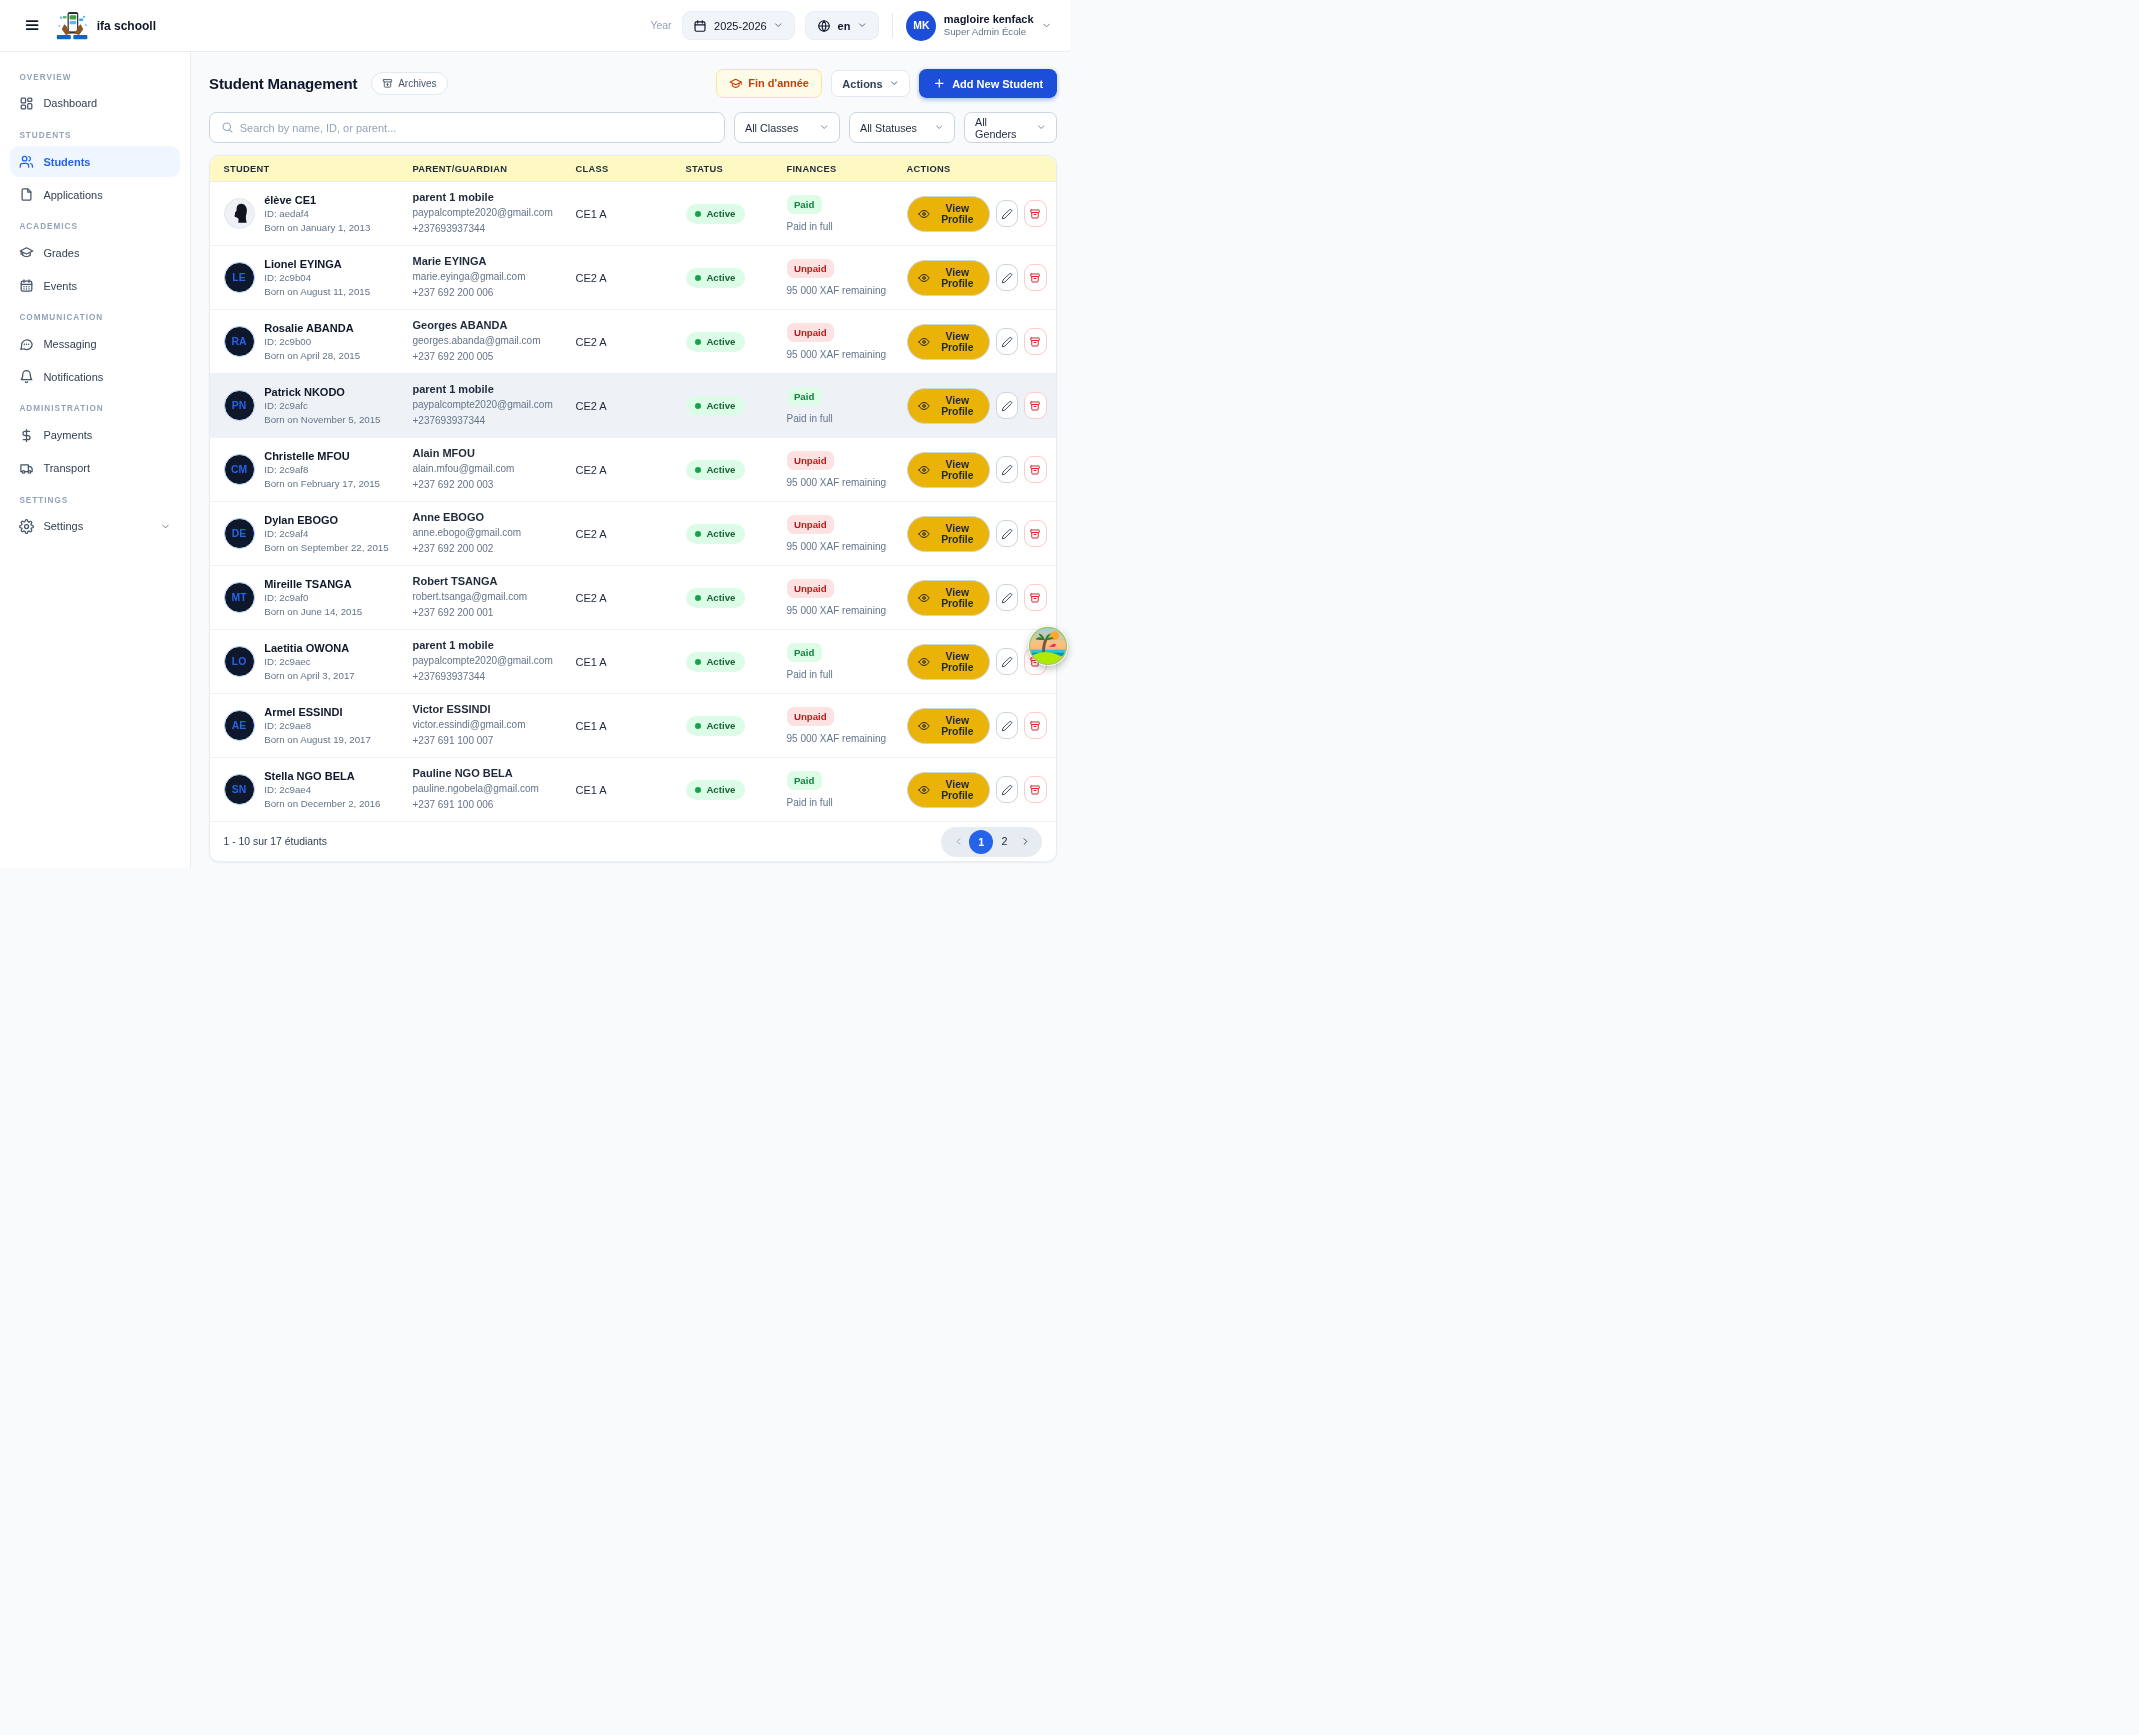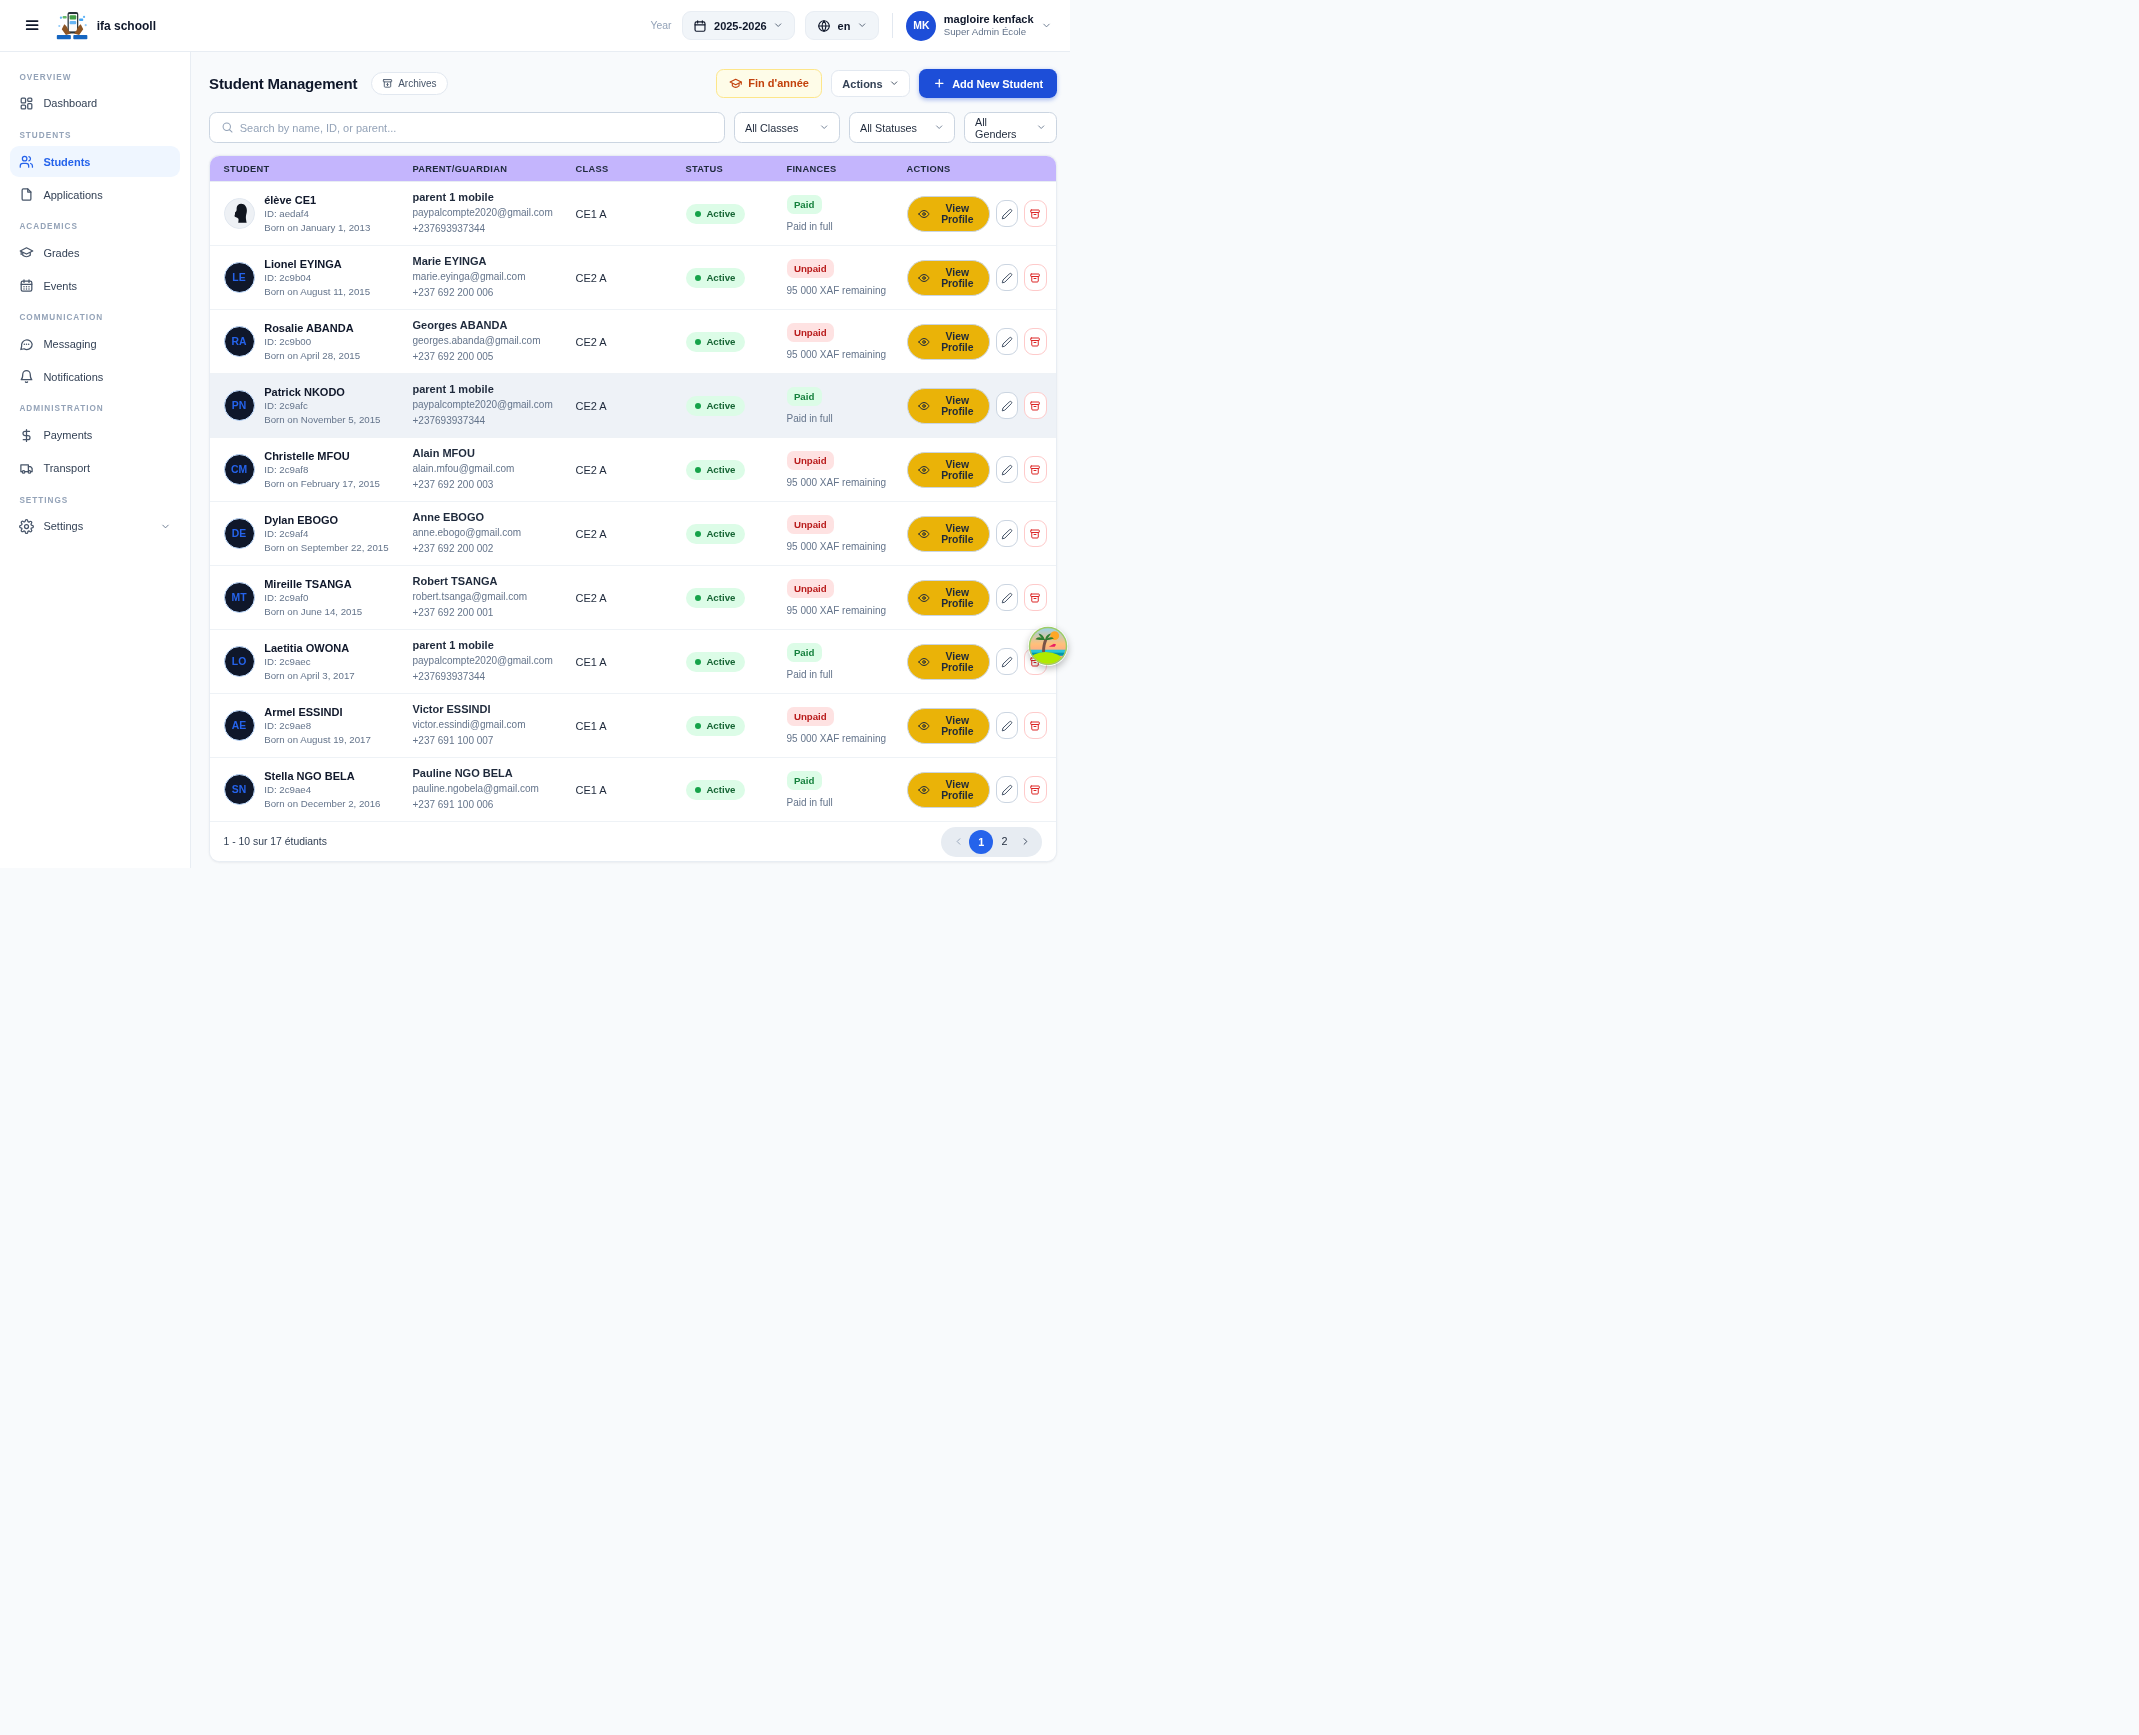--- a/index.html
+++ b/index.html
@@ -8,21 +8,21 @@
   svg { display:block; }
   .stroke-ic { fill:none; stroke:currentColor; stroke-width:2; stroke-linecap:round; stroke-linejoin:round; }
 
   
   .topbar { height:52px; background:#fff; border-bottom:0.7px solid #e8edf3; display:flex; align-items:center; padding:0 18px 0 19.3px; }
   .burger { width:25px; height:25px; display:flex; align-items:center; justify-content:center; color:#0f172a; cursor:pointer; }
   .brand { display:flex; align-items:center; gap:7.4px; margin-left:12px; }
   .brand-name { font-size:12px; font-weight:700; color:#0f172a; }
   .topbar-right { margin-left:auto; display:flex; align-items:center; gap:10.4px; }
   .year-label { color:#94a3b8; font-size:10.4px; }
-  .pill-select { display:flex; align-items:center; gap:6.7px; background:#f1f5f9; border:0.7px solid #e8edf3; border-radius:9px; padding:6.7px 10.4px; font-size:11px; font-weight:700; color:#0f172a; cursor:pointer; }
+  .pill-select { display:flex; align-items:center; gap:6.7px; background:#f1f5f9; border:0.7px solid #e8edf3; border-radius:9px; padding:6.7px 10.4px; font-size:11px; font-weight:400; color:#0f172a; cursor:pointer; }
   .pill-select .chev { color:#475569; }
   .pill-select.lang { font-weight:600; }
   .top-divider { width:0.7px; height:25px; background:#e2e8f0; margin:0 3px; }
   .userbox { display:flex; align-items:center; gap:7.4px; cursor:pointer; }
   .avatar-mk { width:30px; height:30px; border-radius:50%; background:#1d4ed8; color:#fff; font-size:10.4px; font-weight:700; display:flex; align-items:center; justify-content:center; }
   .user-name { font-size:11px; font-weight:700; color:#0f172a; line-height:13.4px; }
   .user-role { font-size:9.7px; color:#64748b; line-height:12px; }
 
   
   .shell { display:flex; height:816px; }
@@ -49,21 +49,21 @@
   .searchbox { flex:1; display:flex; align-items:center; gap:6.7px; background:#fff; border:0.7px solid #cbd5e1; border-radius:7.4px; padding:0 10.4px; height:31px; color:#94a3b8; }
   .searchbox input { border:none; outline:none; flex:1; font-size:11px; color:#0f172a; font-family:Liberation Sans, sans-serif; }
   .searchbox input::placeholder { color:#94a3b8; }
   .filter { display:flex; align-items:center; justify-content:space-between; gap:7.4px; background:#fff; border:0.7px solid #cbd5e1; border-radius:7.4px; padding:0 9px 0 10.4px; height:31px; font-size:10.8px; color:#1e293b; cursor:pointer; }
   .filter .chev { color:#64748b; }
   .filter.f1 { width:106px; } .filter.f2 { width:106px; } .filter.f3 { width:93px; }
 
   
   .card { margin-top:12px; background:#fff; border:0.7px solid #e8edf3; border-radius:10.4px; box-shadow:0 0.7px 2.2px rgba(15,23,42,.06); overflow:hidden; }
   .thead, .trow { display:grid; grid-template-columns:189px 163px 110px 101px 120px 1fr; }
-  .thead { background:#c4b5fd; border-bottom:0.7px solid #e8edf3; }
+  .thead { background:#fef9c3; border-bottom:0.7px solid #e8edf3; }
   .th { padding:7.4px 7.4px 7.4px 13.4px; font-size:9.3px; font-weight:700; letter-spacing:0.3px; color:#1e293b; display:flex; align-items:center; height:25px; }
   .trow { border-bottom:0.7px solid #eef2f6; height:64px; align-items:center; }
   .trow.hl { background:#eef2f7; }
   .td { padding-left:13.4px; }
   .cell-student { display:flex; align-items:center; gap:9.7px; }
   .avi { width:31px; height:31px; border-radius:50%; background:#0f172a; border:0.7px solid #bfdbfe; color:#2563eb; font-size:10.4px; font-weight:700; display:flex; align-items:center; justify-content:center; flex:0 0 31px; }
   .avi.photo { background:#e8edf3; border:0.7px solid #e2e8f0; overflow:hidden; }
   .st-name { font-size:11px; font-weight:700; color:#0f172a; line-height:14px; }
   .st-sub { font-size:9.7px; color:#64748b; line-height:13.4px; }
   .pa-name { font-size:11px; font-weight:600; color:#1e293b; line-height:15px; }

